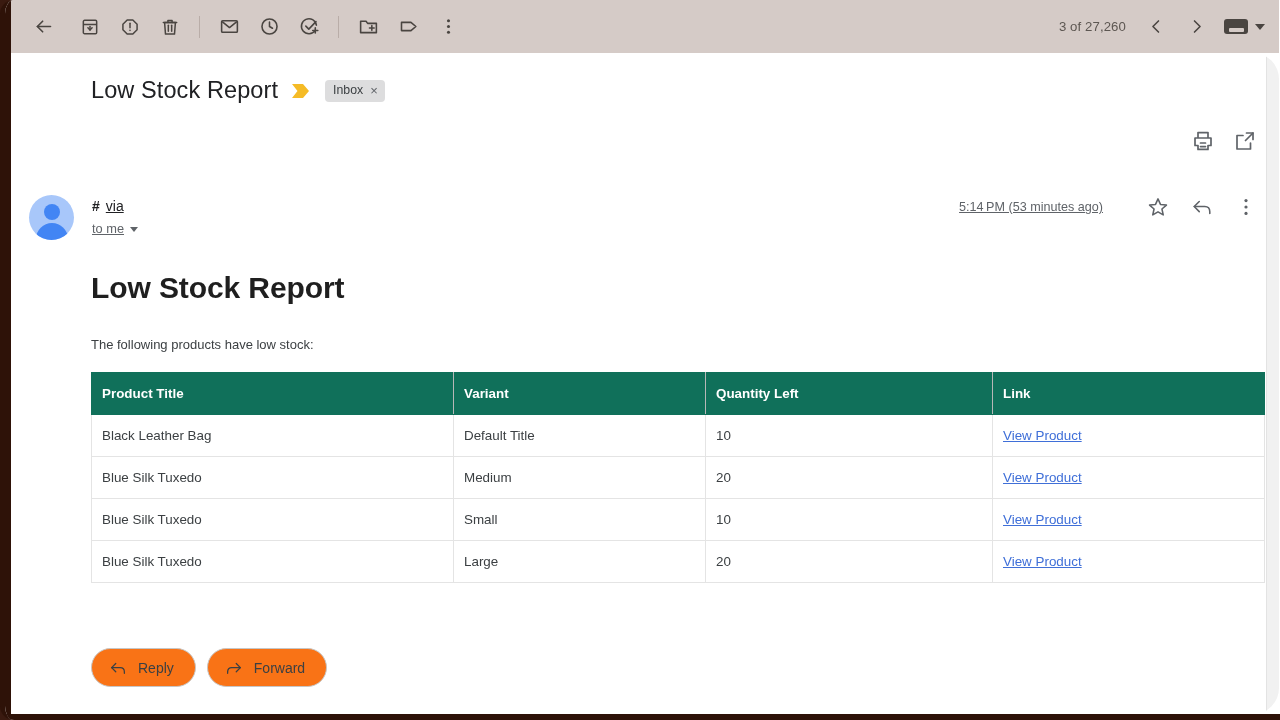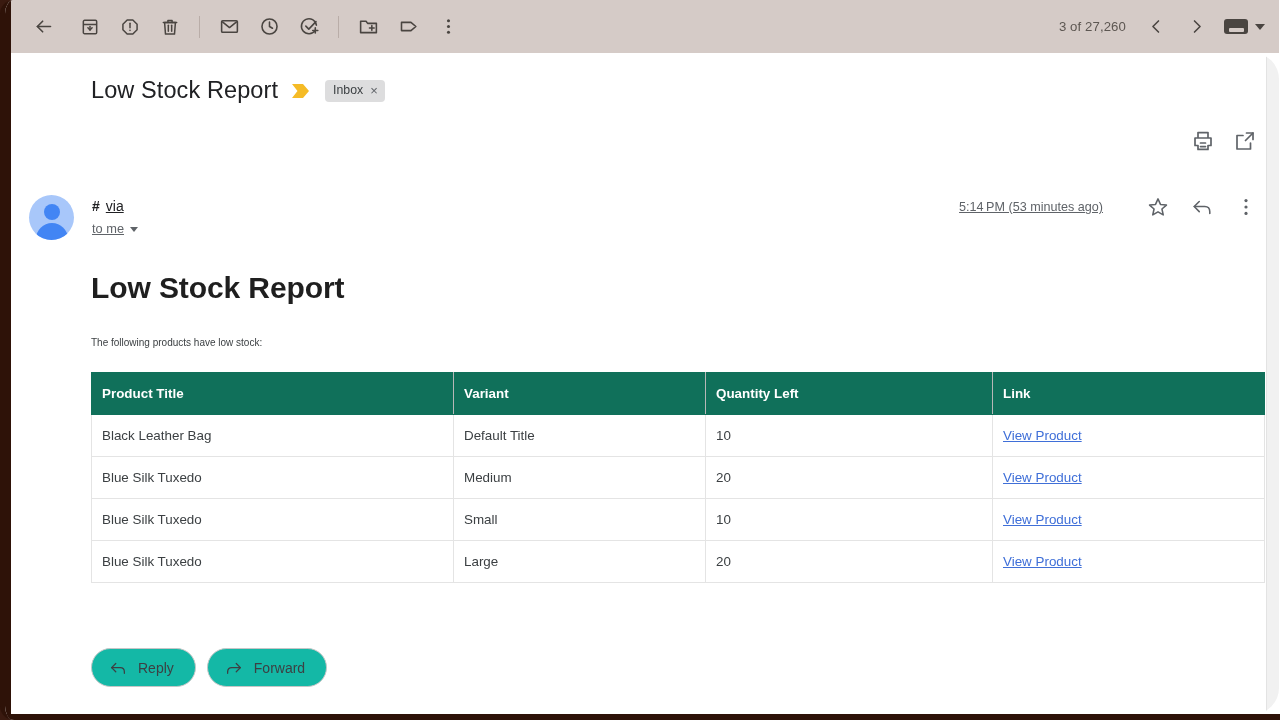--- a/index.html
+++ b/index.html
@@ -225,21 +225,21 @@
     position: absolute;
     left: 80px; top: 218px;
     font-size: 30px;
     font-weight: 700;
     color: #1f1f1f;
     letter-spacing: -.1px;
   }
   #body-intro {
     position: absolute;
     left: 80px; top: 284px;
-    font-size: 10px;
+    font-size: 13px;
     color: #3c4043;
   }
 
   
   #stock-table {
     position: absolute;
     left: 80px; top: 319px;
     width: 1173px;
     border-collapse: collapse;
     table-layout: fixed;
@@ -276,21 +276,21 @@
   
   #reply-bar {
     position: absolute;
     left: 80px; top: 595px;
     display: flex; gap: 11px;
   }
   .rf-btn {
     height: 39px;
     border: 1px solid #c6c6c6;
     border-radius: 20px;
-    background: #14b8a6;
+    background: #f97316;
     display: flex; align-items: center;
     padding: 0 21px 0 17px;
     cursor: pointer;
     color: #3c4043;
     font-size: 14px;
     font-family: "Liberation Sans", sans-serif;
   }
   .rf-btn svg { margin-right: 11px; }
 </style>
 </head>

